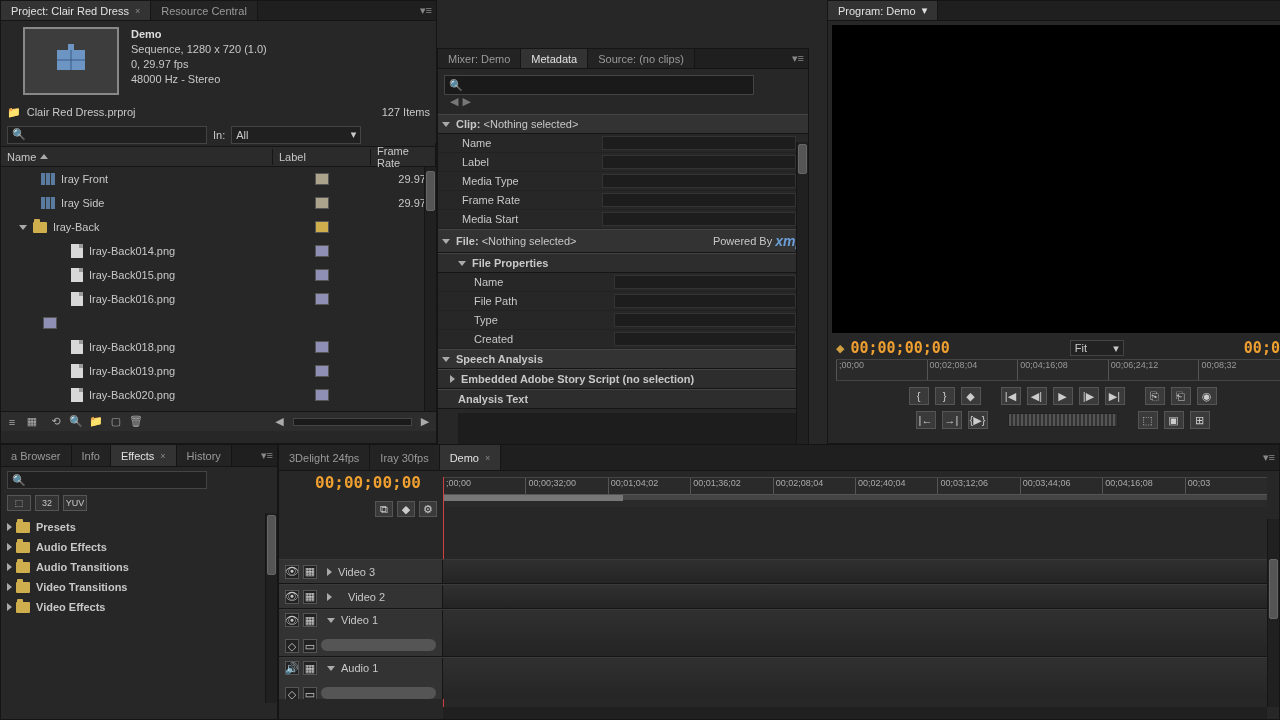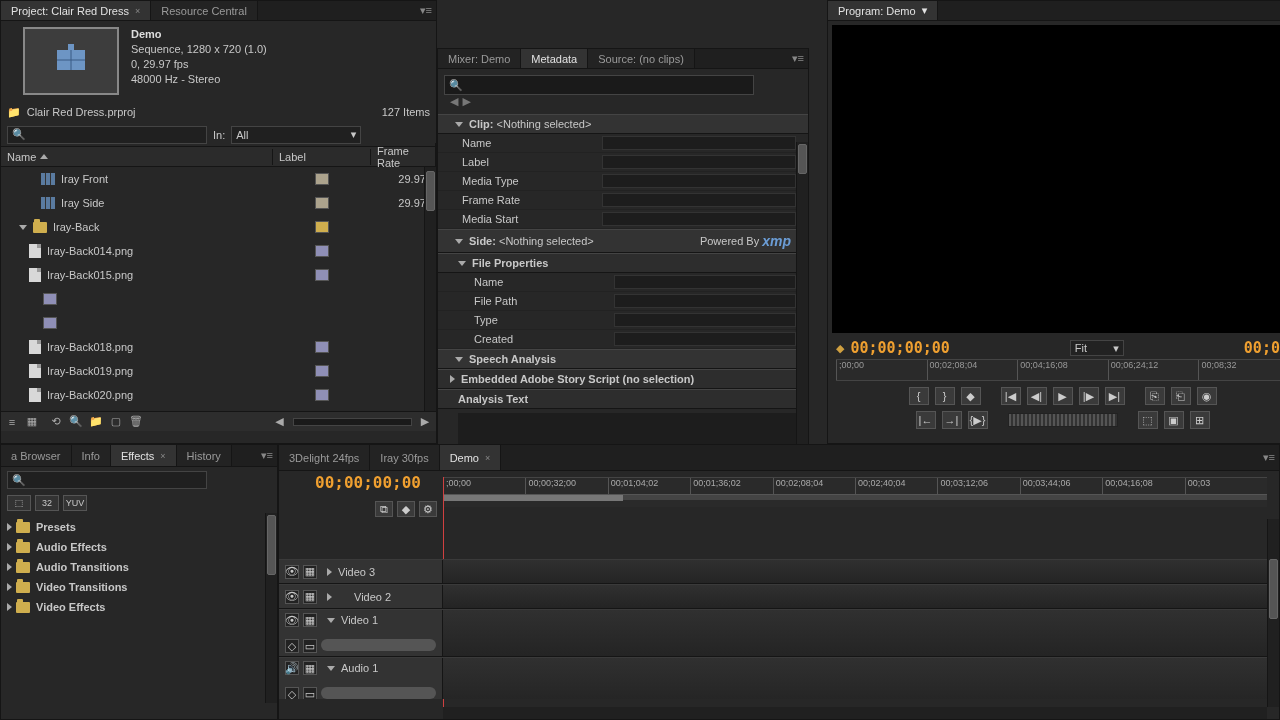--- a/index.html
+++ b/index.html
@@ -31,33 +31,33 @@
 .col { padding: 2px 6px; border-right: 1px solid #151515; }
 .col.name { width: 272px; display:flex; align-items:center; }
 .col.label { width: 98px; }
 .col.rate { flex: 1; }
 .sort-arrow { margin-left: 4px; width:0; height:0; border-left:4px solid transparent; border-right:4px solid transparent; border-bottom:5px solid #aaa; display:inline-block; }
 .list-body { height: 244px; overflow: hidden; position: relative; }
 .list-row { display: flex; height: 24px; align-items: center; }
 .list-row .name { display: flex; align-items: center; width: 272px; padding-left: 40px; }
 .list-row .cell-label { width: 98px; display:flex; justify-content:center; }
 .list-row .rate { flex: 1; text-align: right; padding-right: 4px; }
-.list-row.sub .name { padding-left: 28px; }
+.list-row.sub .name { padding-left: 70px; }
 .swatch { width: 14px; height: 12px; border: 1px solid #555; }
 .scrollbar-v { position: absolute; right: 0; top: 0; bottom: 0; width: 12px; background: #202020; border-left:1px solid #151515; }
 .scroll-thumb { background: #555; border: 1px solid #666; border-radius: 2px; position:absolute; left:1px; right:1px; }
 .toolbar-bottom { height: 20px; display:flex; align-items:center; background:#2d2d2d; border-top:1px solid #151515; padding: 0 4px; gap:6px; }
 .toolbar-bottom .icon { width:14px; height:14px; color:#aaa; cursor:pointer; display:flex; align-items:center; justify-content:center; }
 
 
 #metadata-panel { left: 437px; top: 0; width: 372px; height: 444px; margin-top: 48px; }
 .md-search { padding: 6px; }
 .md-search-box { display:flex; align-items:center; background:#1a1a1a; border:1px solid #444; height:20px; width:310px; padding:0 4px; }
 .md-nav { display:inline-flex; gap:4px; margin-left:6px; vertical-align:top; }
-.md-section { background:#333; border-top:1px solid #444; border-bottom:1px solid #151515; padding:3px 17px; display:flex; align-items:center; font-weight:bold; }
+.md-section { background:#333; border-top:1px solid #444; border-bottom:1px solid #151515; padding:3px 4px; display:flex; align-items:center; font-weight:bold; }
 .md-section .tw { margin-right:6px; }
 .md-prop { display:flex; height:19px; align-items:center; padding-left:24px; border-bottom:1px solid #222; }
 .md-prop-name { width:140px; }
 .md-prop-val { flex:1; background:#1d1d1d; border:1px solid #333; height:14px; margin-right:12px; }
 .md-body { position:relative; height: 360px; overflow:hidden; }
 
 
 #program-panel { left: 827px; top: 0; width: 471px; height: 444px; }
 .prog-view { height: 308px; background: #000; margin: 4px; }
 .prog-tc-row { display:flex; align-items:center; padding: 0 8px; height: 22px; }
@@ -207,20 +207,24 @@
         <div class="name">
           <span class="file-icon"></span>
           <span>Iray-Back015.png</span>
         </div>
         <div class="cell-label">
           <div class="swatch" style="background:#8f8fb6"></div>
         </div>
         <div class="rate"></div>
       </div>
       <div class="list-row sub">
+        <div class="name">
+          <span class="file-icon"></span>
+          <span>Iray-Back016.png</span>
+        </div>
         <div class="cell-label">
           <div class="swatch" style="background:#8f8fb6"></div>
         </div>
         <div class="rate"></div>
       </div>
       <div class="list-row sub">
         <div class="cell-label">
           <div class="swatch" style="background:#8f8fb6"></div>
         </div>
         <div class="rate"></div>
@@ -314,21 +318,21 @@
           <span class="md-prop-name">Frame Rate</span>
           <div class="md-prop-val"></div>
         </div>
         <div class="md-prop">
           <span class="md-prop-name">Media Start</span>
           <div class="md-prop-val"></div>
         </div>
       </div>
     <div class="md-section">
       <span class="tw open"></span>
-      <span>Side:</span>&nbsp;
+      <span>File:</span>&nbsp;
       <span style="font-weight:normal">&lt;Nothing selected&gt;</span>
       <span style="margin-left:auto;font-size:11px;font-weight:normal">Powered By</span>
       <span style="color:#6b9dd6;font-style:italic;font-weight:bold;margin-left:3px;font-size:14px">xmp</span>
     </div>
     <div class="md-section" style="background:#2d2d2d;padding-left:20px">
       <span class="tw open"></span>
       <span>File Properties</span>
     </div>
     <div id="file-props">
         <div class="md-prop" style="padding-left: 36px;">
@@ -518,21 +522,21 @@
           <span class="tw" style="margin-left:6px"></span>
           <span style="margin-left:2px">Video 3</span>
         </div>
         <div class="track-body"></div>
       </div>
       <div class="track">
         <div class="track-head">
           <div class="eyebtn">👁</div>
           <div class="eyebtn">▦</div>
           <span class="tw" style="margin-left:6px"></span>
-          <span style="margin-left:18px">Video 2</span>
+          <span style="margin-left:12px">Video 2</span>
         </div>
         <div class="track-body"></div>
       </div>
       <div class="track tall">
         <div class="track-head">
           <div class="eyebtn">👁</div>
           <div class="eyebtn">▦</div>
           <span class="tw open" style="margin-left:6px"></span>
           <span style="margin-left:2px">Video 1</span>
           <div style="width:100%;display:flex;gap:4px;margin-top:2px">

